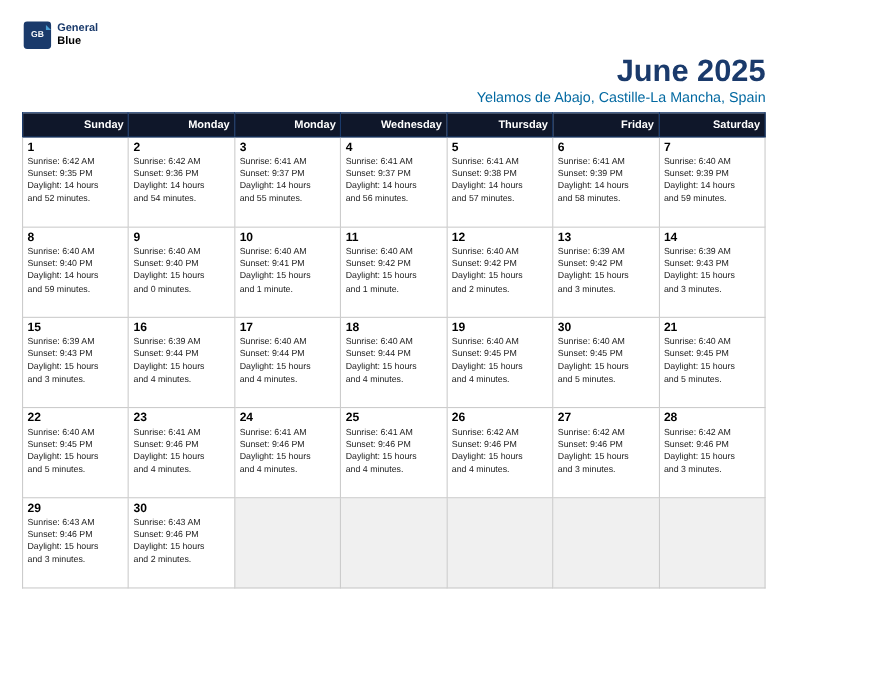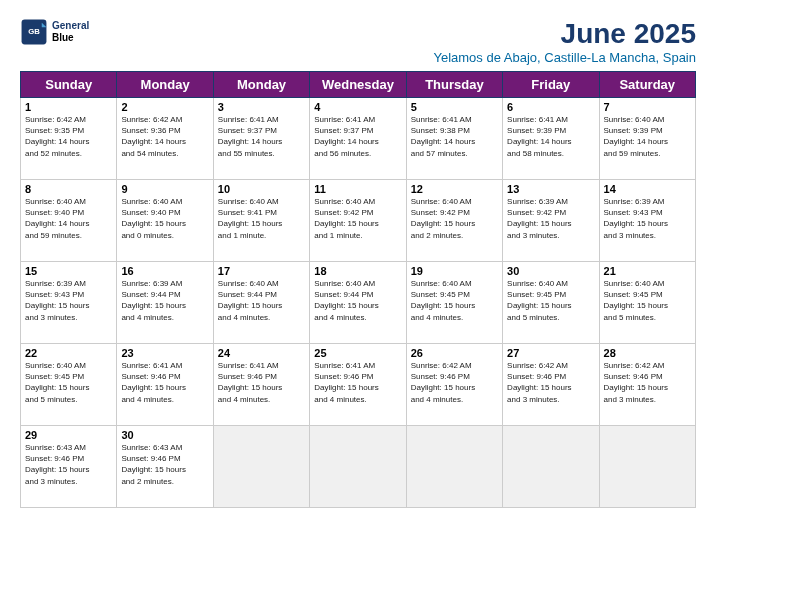--- a/index.html
+++ b/index.html
@@ -40,37 +40,38 @@
       width: 28px;
       height: 28px;
     }
     .title-block {
       text-align: right;
     }
     .month-title {
       font-size: 28px;
       font-weight: bold;
       color: #1a3a6b;
+      margin-top: 31px;
     }
     .location {
       font-size: 13px;
       color: #0369a1;
     }
     .calendar {
       width: 100%;
       border-collapse: collapse;
       table-layout: fixed;
     }
     .calendar th {
-      background: #701a75;
+      background: #0f172a;
       color: #fff;
-      font-size: 13px;
+      font-size: 10px;
       font-weight: bold;
       padding: 5px 4px;
-      text-align: center;
+      text-align: right;
       border: 1px solid #1a3a6b;
     }
     .calendar td {
       border: 1px solid #ccc;
       vertical-align: top;
       padding: 3px 4px;
       font-size: 8.5px;
       color: #333;
       height: 82px;
       background: #fff;

